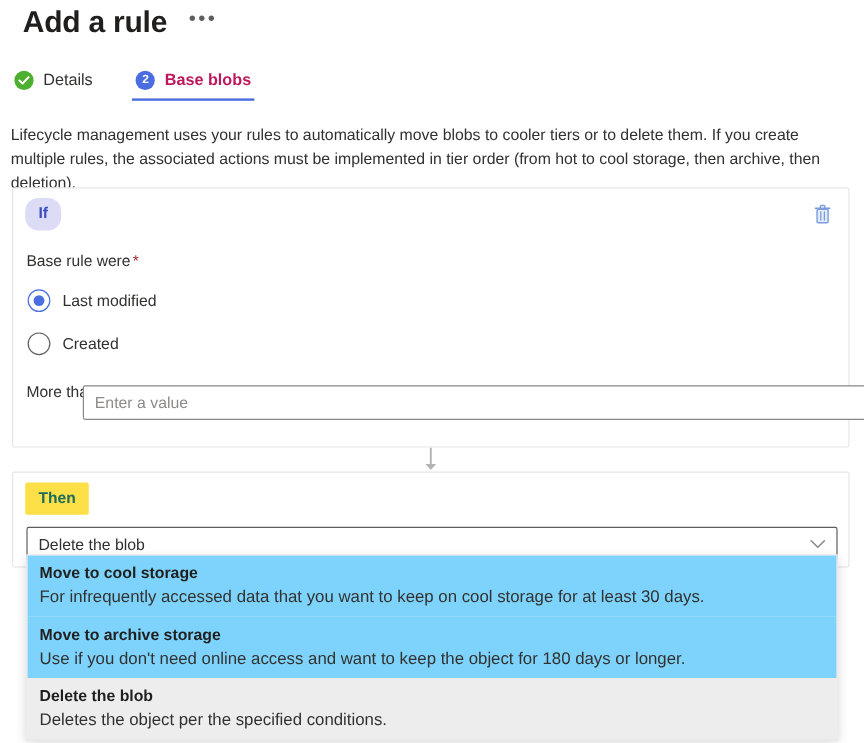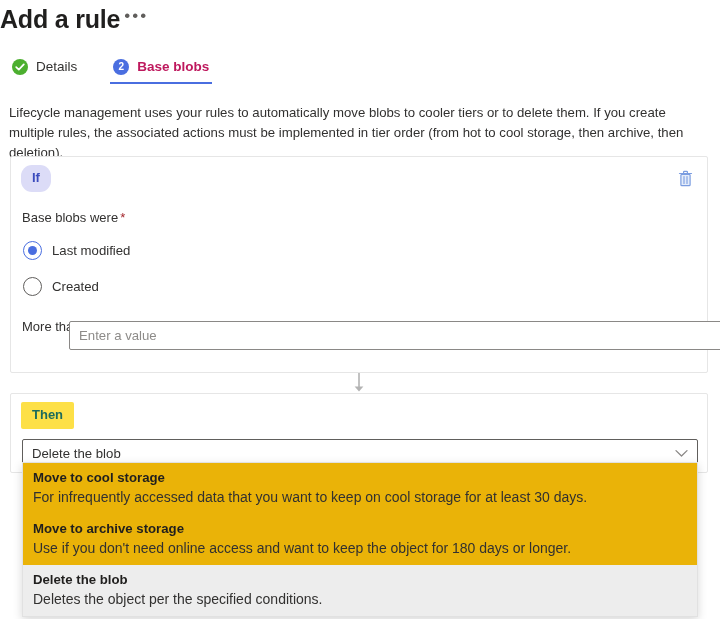--- a/index.html
+++ b/index.html
@@ -17,24 +17,25 @@
   .page {
     position: relative;
     width: 720px;
     height: 619px;
     background: #ffffff;
   }
 
   
   .title-row {
     position: absolute;
-    left: 0;
+    left: 19px;
     top: 0px;
     display: flex;
     align-items: center;
+    gap: 14px;
     height: 38px;
     text-align: center;
   }
   .page-title {
     font-size: 25px;
     font-weight: 600;
     color: #201f1e;
     letter-spacing: -0.2px;
     line-height: 32px;
   }
@@ -257,21 +258,21 @@
     width: 676px;
     background: #ffffff;
     border: 1px solid #e1e1e1;
     box-shadow: 0 3px 9px rgba(0,0,0,0.16);
     z-index: 5;
     padding: 0;
   }
   .dd-option {
     padding: 5px 10px 7px 10px;
     cursor: pointer;
-    background: #eab308;
+    background: #7dd3fc;
   }
   .dd-option.selected { background: #ededed; }
   .dd-title {
     font-size: 13.2px;
     font-weight: 700;
     color: #201f1e;
     line-height: 19px;
   }
   .dd-desc {
     font-size: 14px;
@@ -316,21 +317,21 @@
     <div class="trash-btn">
       <svg width="15" height="17" viewBox="0 0 15 17" aria-hidden="true">
         <path d="M1.5 3.5 h12" stroke="#7b9de0" stroke-width="1.2" fill="none" stroke-linecap="round"></path>
         <path d="M5.6 3.4 v-1.4 a0.7 0.7 0 0 1 .7-.7 h2.4 a0.7 0.7 0 0 1 .7 .7 v1.4" stroke="#7b9de0" stroke-width="1.2" fill="none"></path>
         <rect x="2.9" y="4.3" width="9.2" height="11.3" rx="0.9" stroke="#7b9de0" stroke-width="1.2" fill="#e4ecfa"></rect>
         <path d="M6 6.6 v6.8 M9 6.6 v6.8" stroke="#7b9de0" stroke-width="1.1" fill="none" stroke-linecap="round"></path>
       </svg>
     </div>
 
     <div class="field-label" id="label-base-blobs">
-      <span>Base blobs were</span><span class="req">*</span>
+      <span>Base rule were</span><span class="req">*</span>
     </div>
 
     <div class="radio-row checked" id="radio-last-modified">
       <span class="radio-outer">
         <span class="radio-inner"></span>
       </span>
       <span class="radio-label">Last modified</span>
     </div>
 
     <div class="radio-row" id="radio-created">

